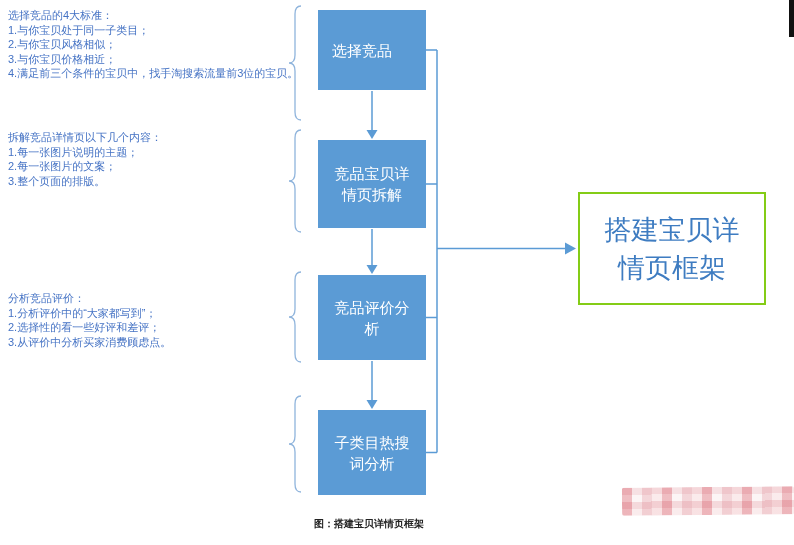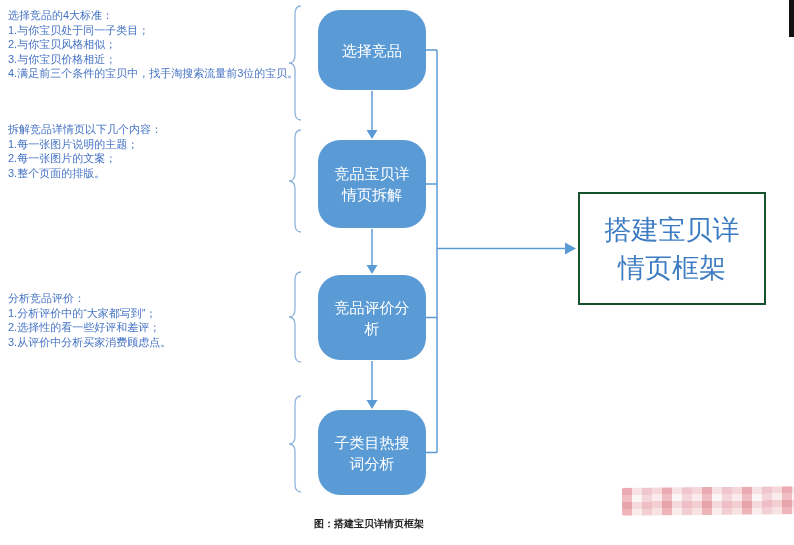--- a/index.html
+++ b/index.html
@@ -5,35 +5,35 @@
   html,body{margin:0;padding:0;background:#fff;}
   .canvas{
     position:relative;width:794px;height:541px;background:#ffffff;
     font-family:"Liberation Sans",sans-serif;overflow:hidden;
   }
   .note{
     position:absolute;width:292px;color:#4472C4;font-size:11px;
     line-height:14.5px;white-space:pre-line;
   }
   .n1{left:8px;top:8px}
-  .n2{left:8px;top:122px}
+  .n2{left:8px;top:130px}
   .n3{left:8px;top:291px}
   .n4{left:8px;top:418px}
   .step{
     position:absolute;left:318px;width:108px;background:#5B9BD5;color:#ffffff;
-    display:flex;align-items:center;justify-content:center;text-align:center;
-    font-size:15px;line-height:21px;padding:0 14px;box-sizing:border-box;border-radius:22px;
+    display:flex;align-items:center;justify-content:flex-start;text-align:center;
+    font-size:15px;line-height:21px;padding:0 14px;box-sizing:border-box;
   }
   .s1{top:10px;height:80px}
   .s2{top:140px;height:88px}
   .s3{top:275px;height:85px}
   .s4{top:410px;height:85px}
   .result{
     position:absolute;left:578px;top:192px;width:188px;height:113px;
-    background:#ffffff;border:2px solid #14532d;color:#3E7CC1;
+    background:#ffffff;border:2px solid #84cc16;color:#3E7CC1;
     display:flex;align-items:center;justify-content:center;text-align:center;
     font-size:27px;line-height:38px;padding:0 18px;box-sizing:border-box;
   }
   .caption{
     position:absolute;left:314px;top:517px;font-size:10px;font-weight:bold;color:#222222;
   }
   .overlay{position:absolute;left:0;top:0;width:794px;height:545px;}
   .mosaic{
     position:absolute;left:622px;top:487px;width:172px;height:28px;
     transform:rotate(-0.5deg);border-radius:2px;

